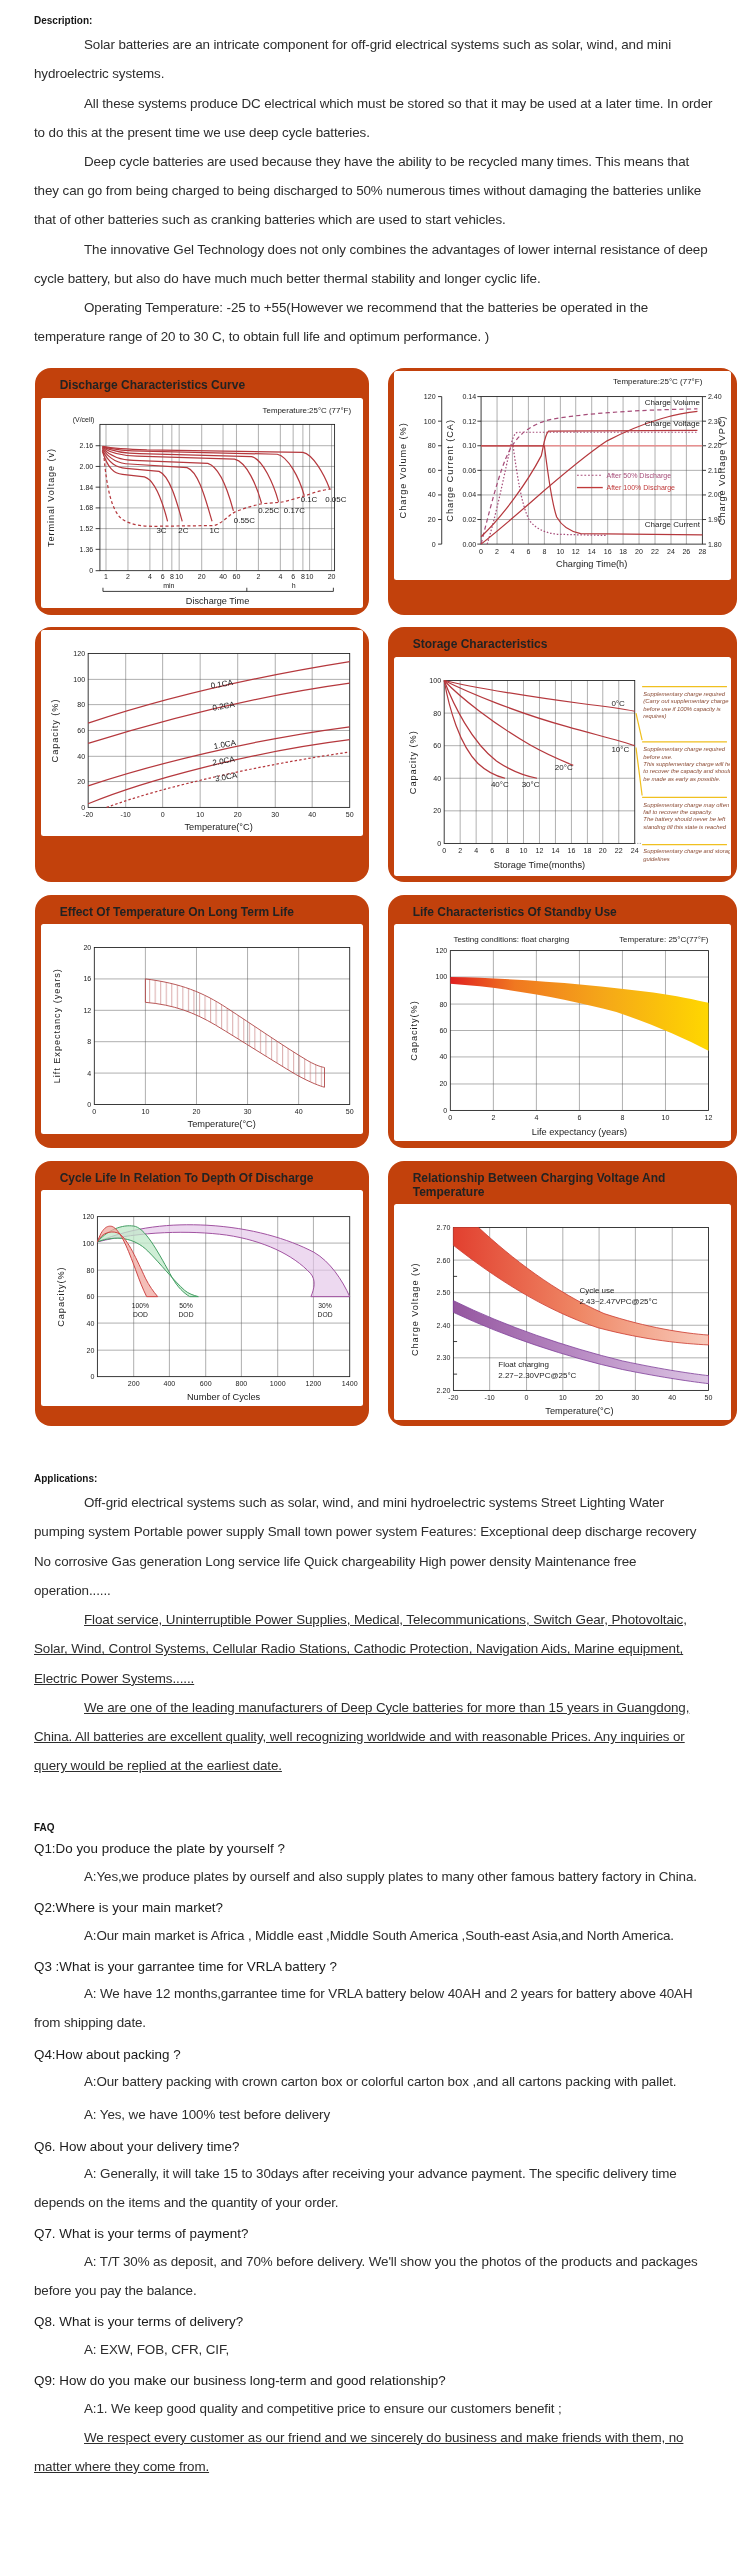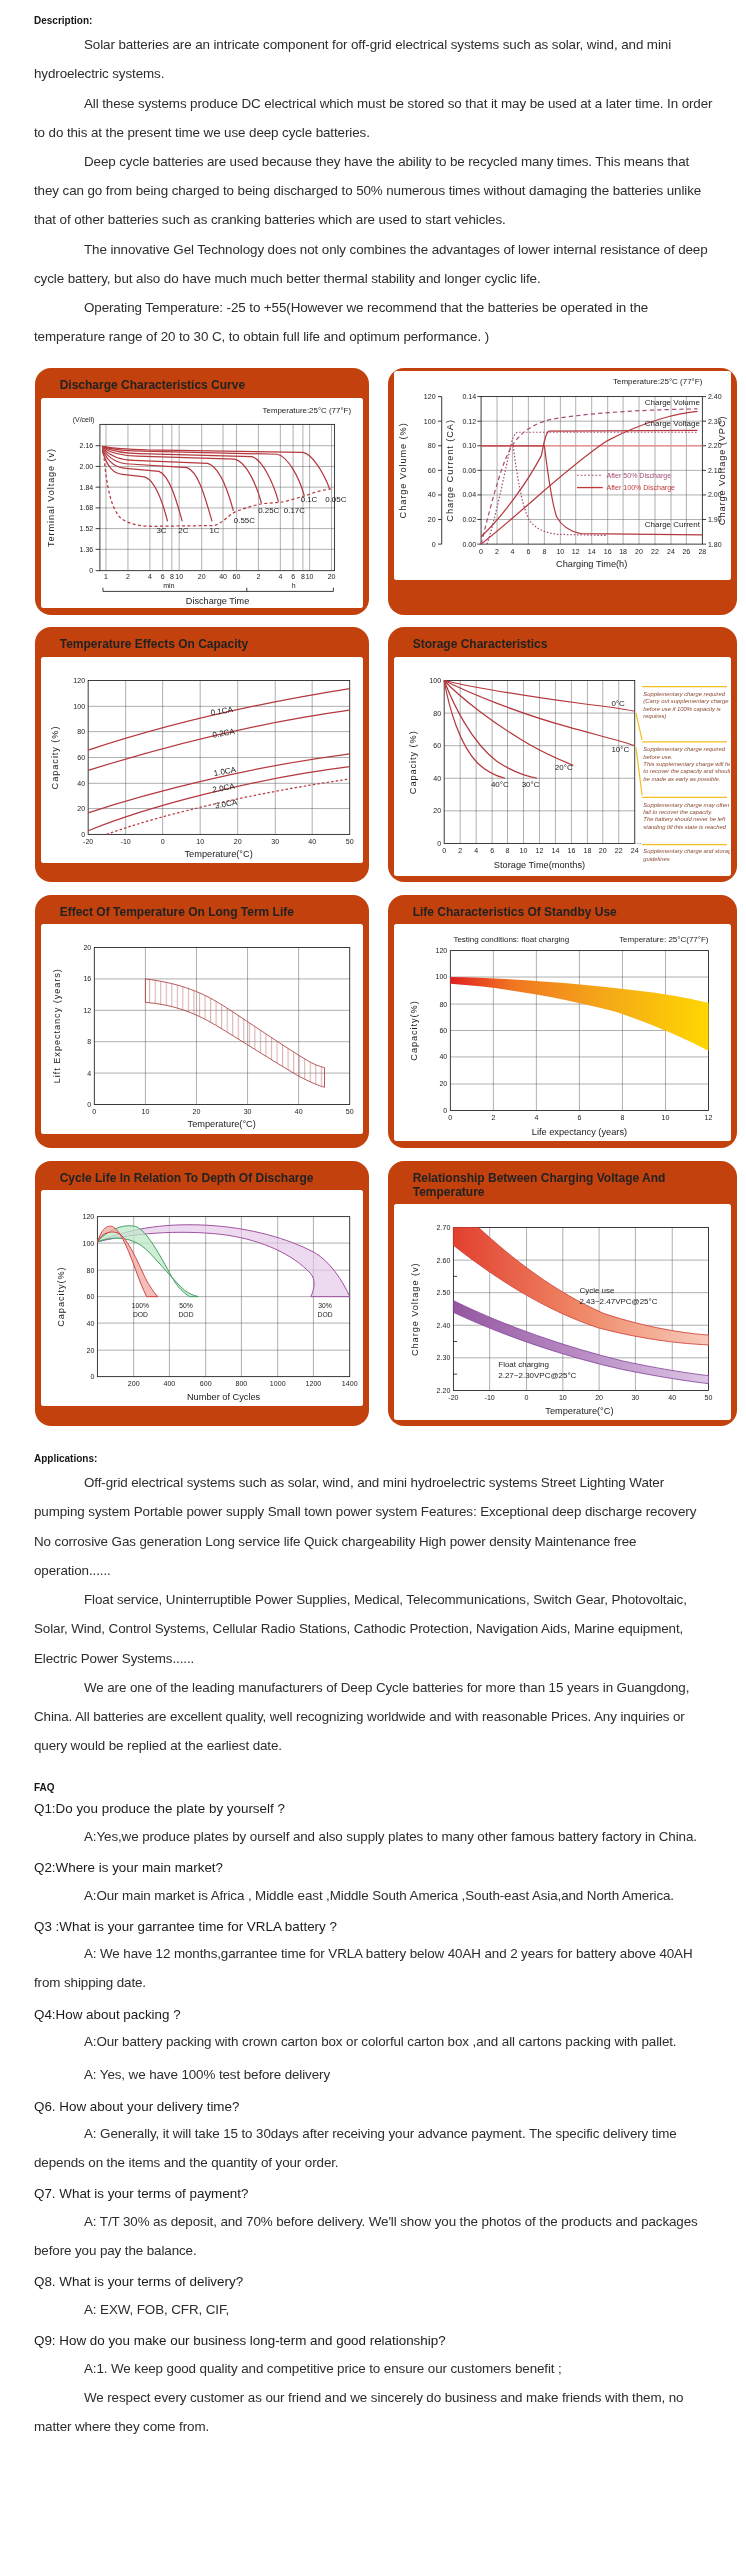--- a/index.html
+++ b/index.html
@@ -1,22 +1,22 @@
 <!DOCTYPE html>
 <html style="font-size:10.2px"><head>
 <meta charset="utf-8">
 <style>
   html,body{margin:0;padding:0;background:#fff;}
   body{width:746px;font-family:"Liberation Sans",sans-serif;color:#2d2d2d;}
   .doc{padding:5.1px 33px 0 34px;}
   .h1{font-size:10px;font-weight:bold;color:#151515;margin:10.2px 0 3.8px 0;}
   p.body{font-size:13.4px;line-height:2.18;margin:0;letter-spacing:-0.1px;}
   p.ind{text-indent:50px;}
-  .gap{margin-top:15.3px;}
-  .biggap{margin-top:16px;}
+  .gap{margin-top:15.3px;text-decoration:underline;}
+  .biggap{margin-top:36px;}
   .qa{margin-top:4px;}
   .q{font-size:13.4px;font-weight:normal;color:#1b1b1b;line-height:1.9;}
   
   .charts{display:grid;grid-template-columns:334px 349px;column-gap:19px;row-gap:12.7px;
           margin:16.6px 9px 6.4px 35px;}
   .card{background:#c2410c;border-radius:16px;padding:2.5px 5.7px 6.4px 5.7px;}
   .ct{font-size:12px;font-weight:bold;color:#222;padding:7.6px 3.8px 5.7px 19px;}
   .panel{background:#fff;border-radius:2.5px;padding:1.9px 1.3px 1.3px 1.3px;}
   svg{display:block;width:100%;height:auto;}
   svg text{font-family:"Liberation Sans",sans-serif;}
@@ -196,21 +196,20 @@
           <path d="M296,168H338" stroke="#a64d79" stroke-width="1.8" stroke-dasharray="3,3" fill="none"></path>
           <text class="lg50" x="344" y="172">After 50% Discharge</text>
           <path d="M296,188H338" stroke="#c03a3a" stroke-width="2.2" fill="none"></path>
           <text class="lg100" x="344" y="192">After 100% Discharge</text>
         </g>
       </svg>
     </div>
   </div>
 
   <div class="card">
-    <div class="ct">Temperature Effects On Capacity</div>
     <div class="panel">
       <svg viewBox="0 0 520 330">
         <g class="grid">
           <path d="M75,77H500 M75,118H500 M75,160H500 M75,202H500 M75,243H500"></path>
           <path d="M136,35V285 M196,35V285 M257,35V285 M318,35V285 M379,35V285 M439,35V285"></path>
         </g>
         <rect class="frame" x="75" y="35" width="425" height="250"></rect>
         <g text-anchor="end">
           <text class="tk" x="70" y="39">120</text>
           <text class="tk" x="70" y="81">100</text>

